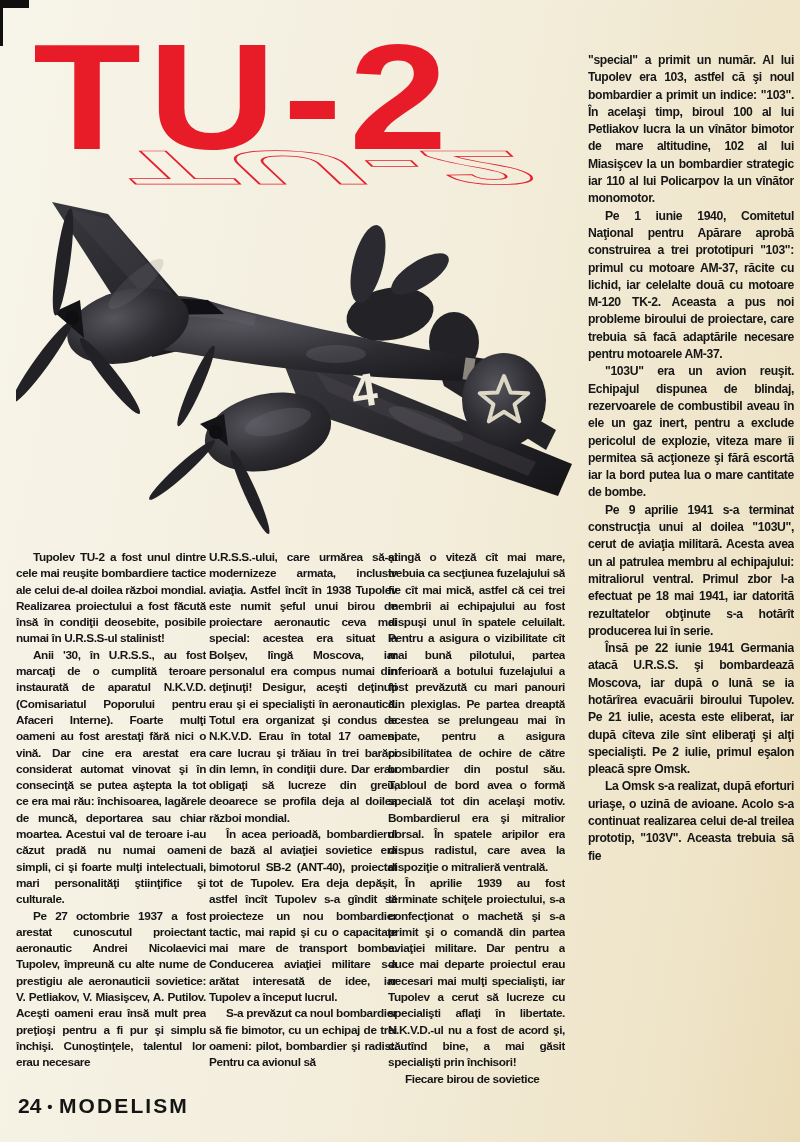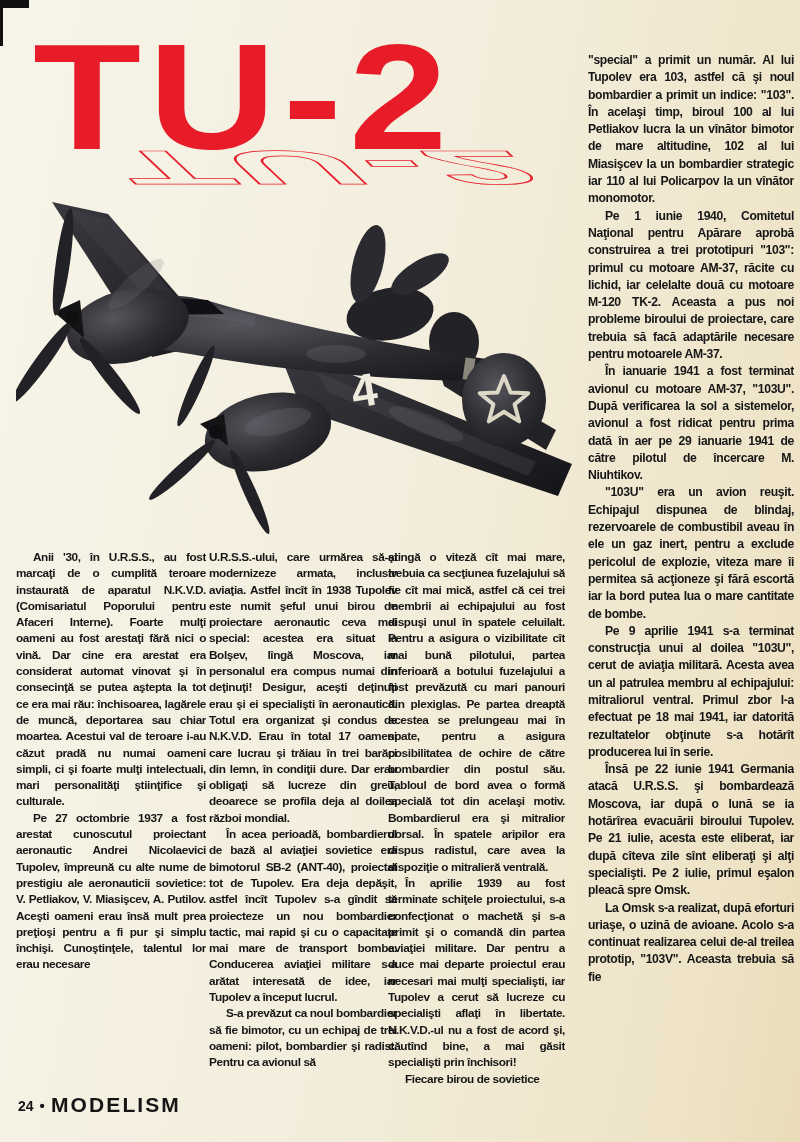--- a/index.html
+++ b/index.html
@@ -32,21 +32,21 @@
     text-align:justify;color:#161616;
   }
   .col p{margin:0;text-indent:17px;}
   .col p.noind{text-indent:0;}
   #col1{left:16px;width:190px;}
   #col2{left:209px;width:188px;}
   #col3{left:388px;width:177px;}
   #col4{left:588px;top:52px;width:206px;height:1040px;font-size:12.2px;line-height:17.3px;letter-spacing:-0.35px;}
   
   .footer{position:absolute;left:18px;top:1094px;display:flex;align-items:center;gap:6px;color:#151515;}
-  .footer .num{font-size:14px;font-weight:900;}
+  .footer .num{font-size:21px;font-weight:900;}
   .footer .dot{font-size:15px;font-weight:900;}
   .footer .mag{font-size:20px;font-weight:900;letter-spacing:2px;transform:scaleX(1.05);transform-origin:0 50%;}
 </style>
 </head>
 <body>
 
 <div class="page">
 
   <div class="corner-h"></div>
   <div class="corner-v"></div>
@@ -115,40 +115,40 @@
     </g>
 
     <text x="338" y="214" font-family="Liberation Sans, sans-serif" font-size="46" font-weight="bold" fill="#efebdc" transform="rotate(-9 338 214)">4</text>
 
     <ellipse cx="320" cy="160" rx="30" ry="9" fill="#7d7b84" opacity="0.25"></ellipse>
     <ellipse cx="410" cy="230" rx="40" ry="10" transform="rotate(22 410 230)" fill="#7d7b84" opacity="0.2"></ellipse>
     <ellipse cx="120" cy="90" rx="36" ry="10" transform="rotate(-42 120 90)" fill="#7d7b84" opacity="0.2"></ellipse>
   </svg>
 
   <div class="col" id="col1">
+    <p>Tupolev TU-2 a fost unul dintre cele mai reuşite bombardiere tactice ale celui de-al doilea război mondial. Realizarea proiectului a fost făcută însă în condiţii deosebite, posibile numai în U.R.S.S-ul stalinist!</p>
     <p>Anii '30, în U.R.S.S., au fost marcaţi de o cumplită teroare instaurată de aparatul N.K.V.D. (Comisariatul Poporului pentru Afaceri Interne). Foarte mulţi oameni au fost arestaţi fără nici o vină. Dar cine era arestat era considerat automat vinovat şi în consecinţă se putea aştepta la tot ce era mai rău: închisoarea, lagărele de muncă, deportarea sau chiar moartea. Acestui val de teroare i-au căzut pradă nu numai oameni simpli, ci şi foarte mulţi intelectuali, mari personalităţi ştiinţifice şi culturale.</p>
     <p>Pe 27 octombrie 1937 a fost arestat cunoscutul proiectant aeronautic Andrei Nicolaevici Tupolev, împreună cu alte nume de prestigiu ale aeronauticii sovietice: V. Petliakov, V. Miasişcev, A. Putilov. Aceşti oameni erau însă mult prea preţioşi pentru a fi pur şi simplu închişi. Cunoştinţele, talentul lor erau necesare</p>
   </div>
 
   <div class="col" id="col2">
     <p class="noind">U.R.S.S.-ului, care urmărea să-şi modernizeze armata, inclusiv aviaţia. Astfel încît în 1938 Tupolev este numit şeful unui birou de proiectare aeronautic ceva mai special: acestea era situat la Bolşev, lîngă Moscova, iar personalul era compus numai din deţinuţi! Desigur, aceşti deţinuţi erau şi ei specialişti în aeronautică. Totul era organizat şi condus de N.K.V.D. Erau în total 17 oameni care lucrau şi trăiau în trei barăci din lemn, în condiţii dure. Dar erau obligaţi să lucreze din greu, deoarece se profila deja al doilea război mondial.</p>
     <p>În acea perioadă, bombardierul de bază al aviaţiei sovietice era bimotorul SB-2 (ANT-40), proiectat tot de Tupolev. Era deja depăşit, astfel încît Tupolev s-a gîndit să proiecteze un nou bombardier tactic, mai rapid şi cu o capacitate mai mare de transport bombe. Conducerea aviaţiei militare s-a arătat interesată de idee, iar Tupolev a început lucrul.</p>
     <p>S-a prevăzut ca noul bombardier să fie bimotor, cu un echipaj de trei oameni: pilot, bombardier şi radist. Pentru ca avionul să</p>
   </div>
 
   <div class="col" id="col3">
     <p class="noind">atingă o viteză cît mai mare, trebuia ca secţiunea fuzelajului să fie cît mai mică, astfel că cei trei membrii ai echipajului au fost dispuşi unul în spatele celuilalt. Pentru a asigura o vizibilitate cît mai bună pilotului, partea inferioară a botului fuzelajului a fost prevăzută cu mari panouri din plexiglas. Pe partea dreaptă acestea se prelungeau mai în spate, pentru a asigura posibilitatea de ochire de către bombardier din postul său. Tabloul de bord avea o formă specială tot din acelaşi motiv. Bombardierul era şi mitralior dorsal. În spatele aripilor era dispus radistul, care avea la dispoziţie o mitralieră ventrală.</p>
     <p>În aprilie 1939 au fost terminate schiţele proiectului, s-a confecţionat o machetă şi s-a primit şi o comandă din partea aviaţiei militare. Dar pentru a duce mai departe proiectul erau necesari mai mulţi specialişti, iar Tupolev a cerut să lucreze cu specialişti aflaţi în libertate. N.K.V.D.-ul nu a fost de acord şi, căutînd bine, a mai găsit specialişti prin închisori!</p>
     <p>Fiecare birou de sovietice</p>
   </div>
 
   <div class="col" id="col4">
     <p class="noind">"special" a primit un număr. Al lui Tupolev era 103, astfel că şi noul bombardier a primit un indice: "103". În acelaşi timp, biroul 100 al lui Petliakov lucra la un vînător bimotor de mare altitudine, 102 al lui Miasişcev la un bombardier strategic iar 110 al lui Policarpov la un vînător monomotor.</p>
     <p>Pe 1 iunie 1940, Comitetul Naţional pentru Apărare aprobă construirea a trei prototipuri "103": primul cu motoare AM-37, răcite cu lichid, iar celelalte două cu motoare M-120 TK-2. Aceasta a pus noi probleme biroului de proiectare, care trebuia să facă adaptările necesare pentru motoarele AM-37.</p>
-    <p>În ianuarie 1941 a fost terminat avionul cu motoare AM-37, "103U". După verificarea la sol a sistemelor, avionul a fost ridicat pentru prima dată în aer pe 29 ianuarie 1941 de către pilotul de încercare M. Niuhtikov.</p>
     <p>"103U" era un avion reuşit. Echipajul dispunea de blindaj, rezervoarele de combustibil aveau în ele un gaz inert, pentru a exclude pericolul de explozie, viteza mare îi permitea să acţioneze şi fără escortă iar la bord putea lua o mare cantitate de bombe.</p>
     <p>Pe 9 aprilie 1941 s-a terminat construcţia unui al doilea "103U", cerut de aviaţia militară. Acesta avea un al patrulea membru al echipajului: mitraliorul ventral. Primul zbor l-a efectuat pe 18 mai 1941, iar datorită rezultatelor obţinute s-a hotărît producerea lui în serie.</p>
     <p>Însă pe 22 iunie 1941 Germania atacă U.R.S.S. şi bombardează Moscova, iar după o lună se ia hotărîrea evacuării biroului Tupolev. Pe 21 iulie, acesta este eliberat, iar după cîteva zile sînt eliberaţi şi alţi specialişti. Pe 2 iulie, primul eşalon pleacă spre Omsk.</p>
     <p>La Omsk s-a realizat, după eforturi uriaşe, o uzină de avioane. Acolo s-a continuat realizarea celui de-al treilea prototip, "103V". Aceasta trebuia să fie</p>
   </div>
 
   <div class="footer">
     <span class="num">24</span>
     <span class="dot">•</span>
     <span class="mag">MODELISM</span>

